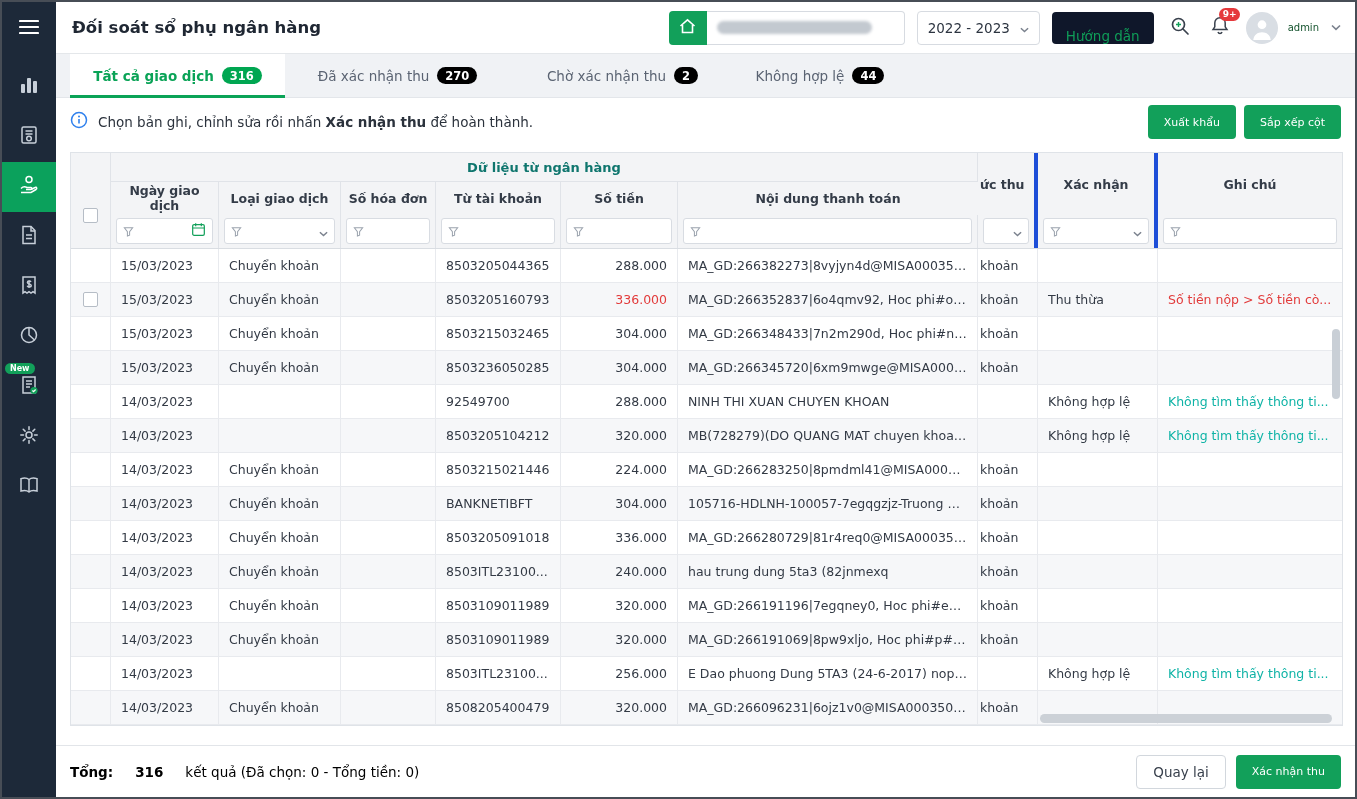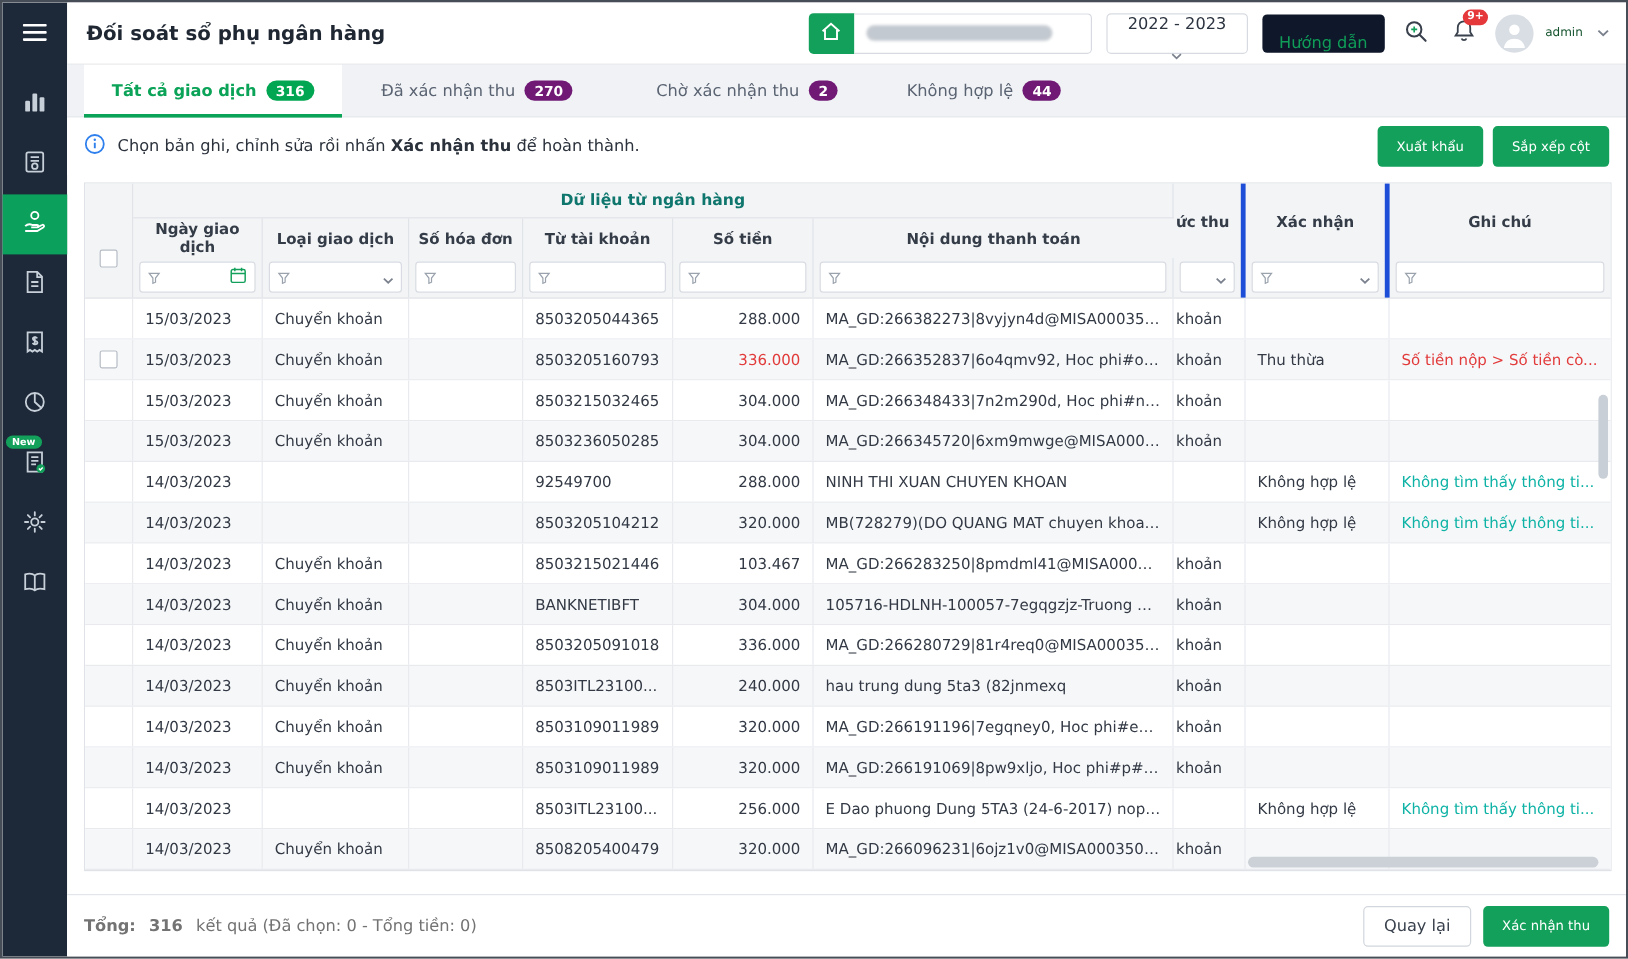--- a/index.html
+++ b/index.html
@@ -19,38 +19,38 @@
   .main { flex: 1; min-width: 0; display: flex; flex-direction: column; background: #fff; }
 
   
   .hdr { height: 52px; flex-shrink: 0; border-bottom: 1px solid #e4e7ea; display: flex; align-items: center; padding: 0 14px 0 16px; }
   .hdr-title { font-size: 16.5px; font-weight: bold; color: #1f2733; white-space: nowrap; }
   .hdr-controls { margin-left: auto; display: flex; align-items: center; gap: 12px; }
   .home-group { display: flex; height: 34px; }
   .home-btn { width: 38px; background: #12a05a; border: none; border-radius: 4px 0 0 4px; display: flex; align-items: center; justify-content: center; cursor: pointer; }
   .school-input { width: 198px; background: #fff; border: 1px solid #d7dbe1; border-left: none; border-radius: 0 4px 4px 0; display: flex; align-items: center; padding: 0 10px; }
   .blur-blob { width: 155px; height: 13px; background: #c3c9d0; border-radius: 7px; filter: blur(1.5px); }
-  .year-select { height: 34px; min-width: 118px; background: #fff; border: 1px solid #d7dbe1; border-radius: 4px; display: flex; align-items: center; justify-content: space-between; gap: 10px; padding: 0 10px; font-size: 13.5px; color: #2c3440; cursor: pointer; flex-direction: column; }
+  .year-select { height: 34px; min-width: 118px; background: #fff; border: 1px solid #d7dbe1; border-radius: 4px; display: flex; align-items: center; justify-content: space-between; gap: 10px; padding: 0 10px; font-size: 13.5px; color: #2c3440; cursor: pointer; }
   .guide-btn { height: 32px; background: #0f172a; color: #0f9d58; border: none; border-radius: 4px; padding: 16px 14px; font-size: 13.5px; font-family: inherit; cursor: pointer; }
   .icon-btn { position: relative; width: 28px; height: 30px; display: flex; align-items: center; justify-content: center; cursor: pointer; }
   .bell-badge { position: absolute; top: -5px; left: 13px; background: #e5383b; color: #fff; font-size: 9px; font-weight: bold; padding: 1px 4px; border-radius: 8px; line-height: 1.25; }
   .avatar { width: 32px; height: 32px; border-radius: 50%; background: #d9dee4; display: flex; align-items: flex-end; justify-content: center; overflow: hidden; cursor: pointer; }
   .username { font-size: 10px; color: #14532d; margin-left: -2px; }
   .user-chevron { cursor: pointer; display: flex; align-items: center; }
 
   
   .tabbar { height: 44px; flex-shrink: 0; background: #f0f2f5; border-bottom: 1px solid #e3e6ea; display: flex; padding-left: 14px; }
   .tab { display: flex; align-items: center; justify-content: center; gap: 8px; font-size: 13.5px; color: #5a6372; position: relative; cursor: pointer; }
   .tab:nth-child(1) { width: 215px; }
   .tab:nth-child(2) { width: 225px; }
   .tab:nth-child(3) { width: 225px; }
   .tab:nth-child(4) { width: 170px; }
   .tab.active { background: #fff; color: #0aa357; font-weight: bold; }
   .tab.active::after { content: ""; position: absolute; left: 0; right: 0; bottom: -1px; height: 3px; background: #0aa357; }
-  .tab-badge { background: #701a75; color: #fff; font-size: 11.5px; font-weight: 600; border-radius: 10px; padding: 1.5px 8px; }
+  .tab-badge { background: #000000; color: #fff; font-size: 11.5px; font-weight: 600; border-radius: 10px; padding: 1.5px 8px; }
   .tab.active .tab-badge { background: #00a651; }
 
   
   .infobar { height: 48px; flex-shrink: 0; display: flex; align-items: center; padding: 0 14px; gap: 10px; background: #fff; }
   .info-text { font-size: 13.5px; color: #2b323c; }
   .infobar-actions { margin-left: auto; display: flex; gap: 8px; }
   .btn-green { background: #12a05a; color: #fff; border: none; border-radius: 4px; height: 34px; padding: 0 16px; font-size: 11px; font-family: inherit; cursor: pointer; }
   .btn-white { background: #fff; color: #39414d; border: 1px solid #d2d7dd; border-radius: 4px; height: 34px; padding: 0 16px; font-size: 13.5px; font-family: inherit; cursor: pointer; }
 
   
@@ -96,21 +96,21 @@
 
   .checkbox { width: 15px; height: 15px; border: 1px solid #b6bdc6; border-radius: 2px; background: #fff; display: inline-block; cursor: pointer; }
   .row-chk { visibility: hidden; }
   .row-chk.show { visibility: visible; }
 
   .vscroll { position: absolute; top: 176px; right: 2px; width: 8px; height: 70px; background: #c9cfd6; border-radius: 4px; cursor: pointer; }
   .hscroll { position: absolute; bottom: 2px; right: 10px; width: 292px; height: 9px; background: #ccd1d7; border-radius: 5px; cursor: pointer; }
 
   
   .footer { height: 52px; flex-shrink: 0; border-top: 1px solid #e2e5e9; display: flex; align-items: center; padding: 0 14px; background: #fff; }
-  .footer-summary { display: flex; gap: 11px; font-size: 13.5px; color: #737373; align-items: center; }
+  .footer-summary { display: flex; gap: 22px; font-size: 13.5px; color: #000000; align-items: center; }
   .footer-actions { margin-left: auto; display: flex; gap: 10px; }
 </style>
 </head>
 <body>
 
 <div class="window">
 
   <div class="sidebar">
     <div class="sb-menu">
       <span><svg width="20" height="16" viewBox="0 0 20 16">
@@ -465,21 +465,21 @@
   </div>
 
   <div class="t-row">
     <div class="td w-chk cell-chk">
       <span class="checkbox row-chk"></span>
     </div>
     <div class="td w-date">14/03/2023</div>
     <div class="td w-type">Chuyển khoản</div>
     <div class="td w-inv"></div>
     <div class="td w-acct">8503215021446</div>
-    <div class="td w-amt cell-amt">103.467</div>
+    <div class="td w-amt cell-amt">224.000</div>
     <div class="td w-cont cell-ellipsis">MA_GD:266283250|8pmdml41@MISA00035...</div>
     <div class="td w-meth cell-meth">khoản</div>
     <div class="td w-conf"></div>
     <div class="td w-note cell-ellipsis"></div>
   </div>
 
   <div class="t-row alt">
     <div class="td w-chk cell-chk">
       <span class="checkbox row-chk"></span>
     </div>

